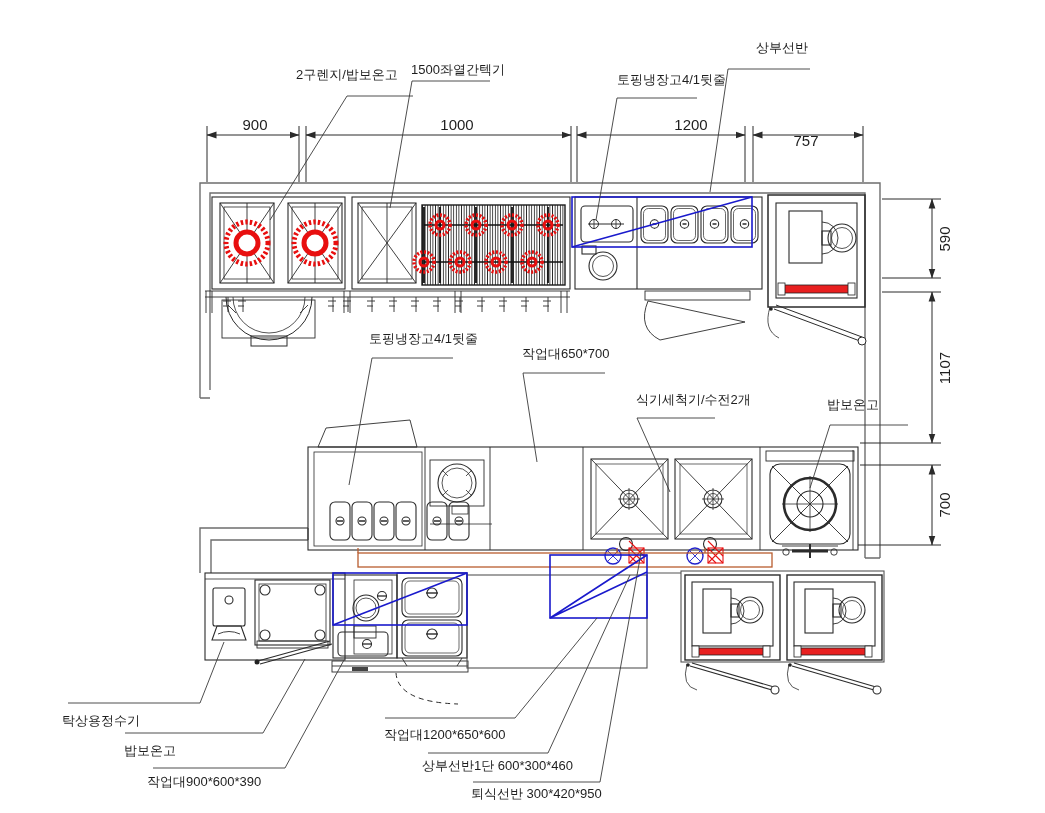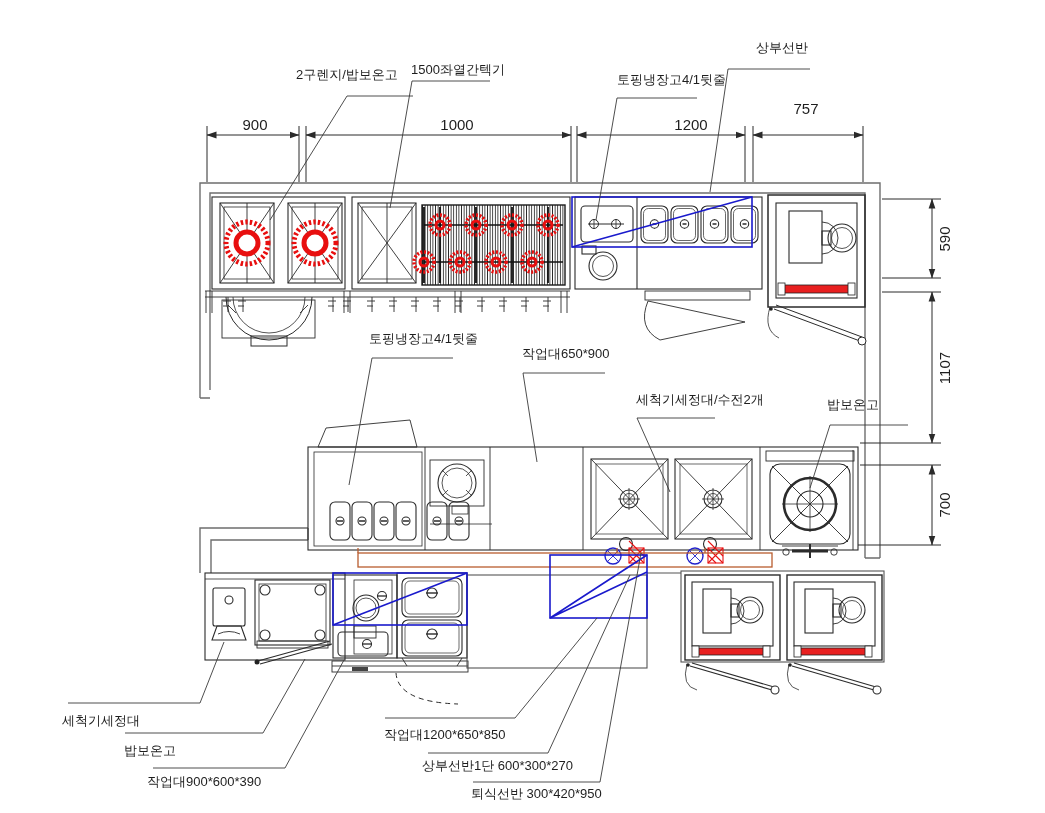--- a/index.html
+++ b/index.html
@@ -360,30 +360,30 @@
     <path d="M428 753 H548 L630 575"></path>
     <path d="M473 782 H600 L641 553"></path>
   </g>
 </svg>
 
 <div class="lbl" style="left:296px;top:68px">2구렌지/밥보온고</div>
 <div class="lbl" style="left:411px;top:63px">1500좌열간텍기</div>
 <div class="lbl" style="left:617px;top:73px">토핑냉장고4/1뒷줄</div>
 <div class="lbl" style="left:756px;top:41px">상부선반</div>
 <div class="lbl" style="left:369px;top:332px">토핑냉장고4/1뒷줄</div>
-<div class="lbl" style="left:522px;top:347px">작업대650*900</div>
-<div class="lbl" style="left:636px;top:393px">세척기세정대/수전2개</div>
+<div class="lbl" style="left:522px;top:347px">작업대650*700</div>
+<div class="lbl" style="left:636px;top:393px">식기세척기/수전2개</div>
 <div class="lbl" style="left:827px;top:398px">밥보온고</div>
-<div class="lbl" style="left:62px;top:714px">세척기세정대</div>
+<div class="lbl" style="left:62px;top:714px">탁상용정수기</div>
 <div class="lbl" style="left:124px;top:744px">밥보온고</div>
 <div class="lbl" style="left:147px;top:775px">작업대900*600*390</div>
-<div class="lbl" style="left:384px;top:728px">작업대1200*650*850</div>
-<div class="lbl" style="left:422px;top:759px">상부선반1단 600*300*270</div>
+<div class="lbl" style="left:384px;top:728px">작업대1200*650*600</div>
+<div class="lbl" style="left:422px;top:759px">상부선반1단 600*300*460</div>
 <div class="lbl" style="left:471px;top:787px">퇴식선반 300*420*950</div>
 
 <div class="dim" style="left:225px;top:116px">900</div>
 <div class="dim" style="left:427px;top:116px">1000</div>
 <div class="dim" style="left:661px;top:116px">1200</div>
-<div class="dim" style="left:776px;top:100px">757</div>
+<div class="dim" style="left:776px;top:132px">757</div>
 <div class="vdim" style="left:944px;top:239px">590</div>
 <div class="vdim" style="left:944px;top:368px">1107</div>
 <div class="vdim" style="left:944px;top:505px">700</div>
 </div>
 
 </body></html>

